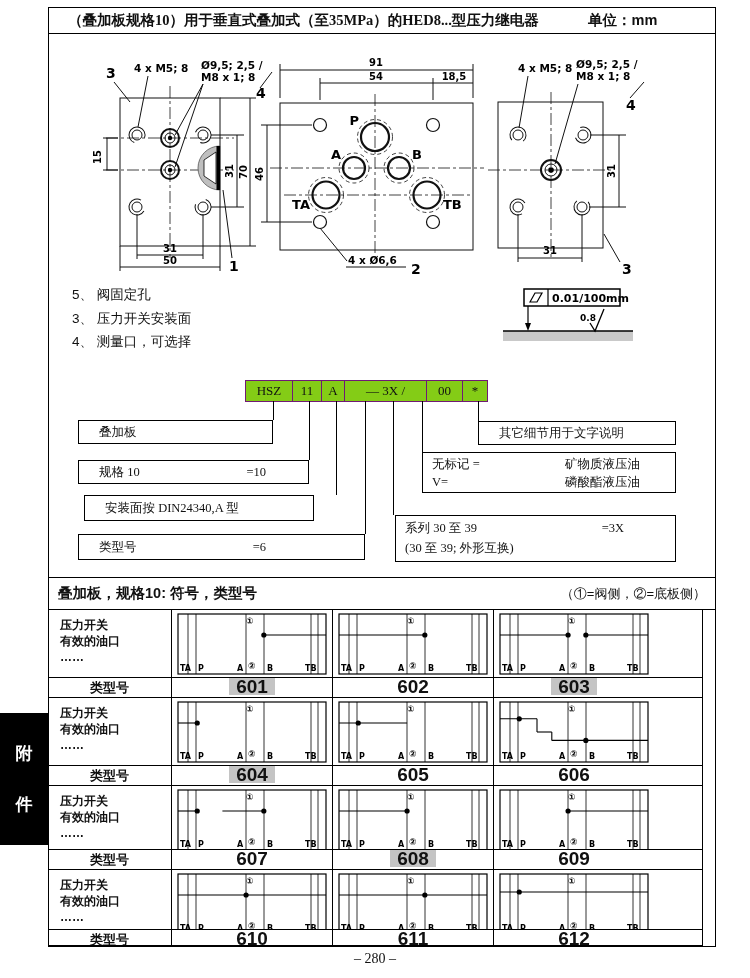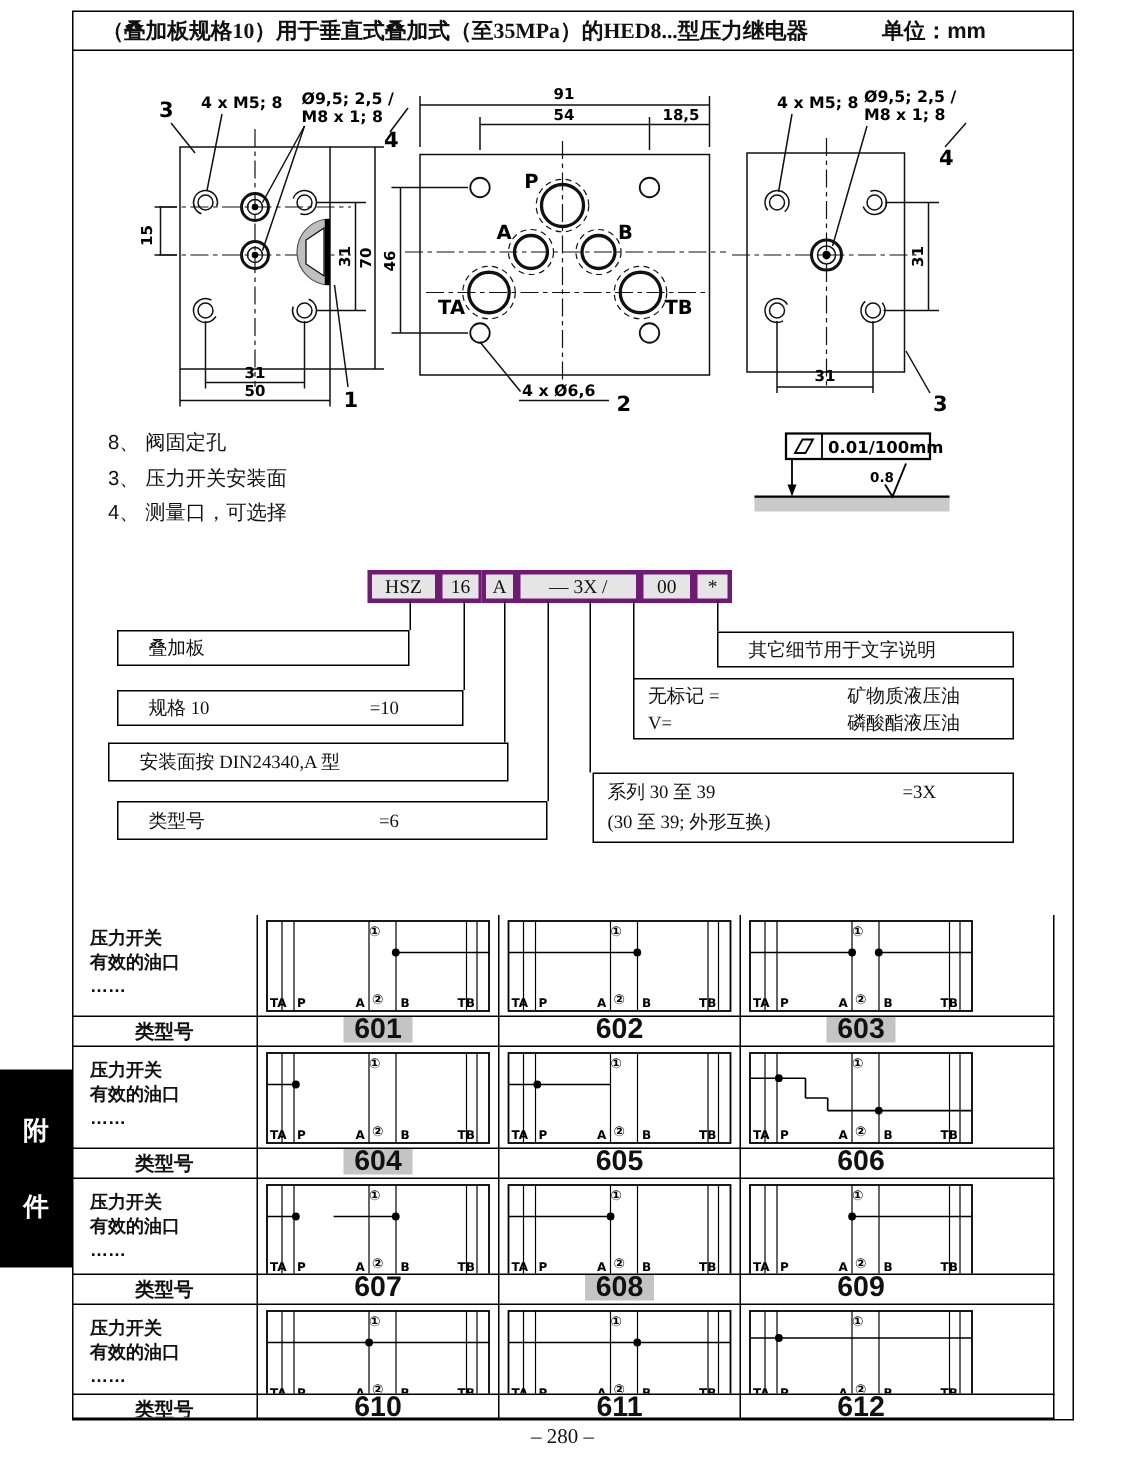--- a/index.html
+++ b/index.html
@@ -20,22 +20,22 @@
   .co{font-size:14px;font-weight:bold;}
   .pl{font-size:13px;font-weight:bold;}
   .cl{stroke-dasharray:12 3 3 3;stroke-width:0.8;}
   
   .notes{position:absolute;left:72px;top:283px;font-size:13.5px;line-height:23.5px;width:330px;}
   
   .flat{position:absolute;left:498px;top:283px;}
   .flat text{font-family:"DejaVu Sans",sans-serif;fill:#000;}
   
   .code-row{position:absolute;left:245px;top:380px;display:flex;}
-  .ccell{border:3px solid #701a75;margin-left:-1px;height:22px;display:flex;align-items:center;
-         justify-content:center;font:13px "Liberation Serif",serif;background:#e5e5e5;}
+  .ccell{border:1px solid #701a75;margin-left:-1px;height:22px;display:flex;align-items:center;
+         justify-content:center;font:13px "Liberation Serif",serif;background:#84cc16;}
   .ccell:first-child{margin-left:0;}
   .vln{position:absolute;width:1px;background:#000;}
   .lbox{position:absolute;border:1px solid #000;font:12.5px "Liberation Serif",serif;
         display:flex;justify-content:space-between;align-items:center;padding:0 20px;background:#fff;}
   .lbox2{position:absolute;border:1px solid #000;font:12.5px "Liberation Serif",serif;
          padding:2px 9px;background:#fff;}
   .lbox2 .row{display:flex;justify-content:space-between;line-height:18px;}
   
   .band{position:absolute;left:48px;top:577px;width:668px;height:33px;border-top:1px solid #000;
         border-bottom:1px solid #000;display:flex;align-items:center;justify-content:space-between;
@@ -222,41 +222,41 @@
       <line x1="470" y1="178" x2="470" y2="226"></line>
         <line x1="534" y1="178" x2="534" y2="226"></line>
       <line x1="470" y1="222" x2="534" y2="222"></line>
       <text class="d" x="502" y="218" text-anchor="middle">31</text>
       <line x1="556" y1="198" x2="572" y2="226"></line>
       <text class="co" x="574" y="238">3</text>
     </g>
   </svg>
 
   <div class="notes">
-    <div>8、 阀固定孔</div>
+    <div>5、 阀固定孔</div>
     <div>3、 压力开关安装面</div>
     <div>4、 测量口，可选择</div>
   </div>
 
   <svg class="flat" width="140" height="64" viewBox="0 0 140 64">
     <rect x="5" y="48" width="130" height="10" fill="#c9c9c9" stroke="none"></rect>
     <line x1="5" y1="48" x2="135" y2="48" stroke="#000" stroke-width="1.5"></line>
     <rect x="26" y="6" width="96" height="17" fill="#fff" stroke="#000" stroke-width="1.5"></rect>
     <line x1="50" y1="6" x2="50" y2="23" stroke="#000" stroke-width="1.2"></line>
     <polygon points="32,19 37,10 44,10 39,19" fill="none" stroke="#000" stroke-width="1.2"></polygon>
     <line x1="30" y1="23" x2="30" y2="44" stroke="#000" stroke-width="1.2"></line>
     <polygon points="30,48 27,40 33,40" fill="#000"></polygon>
     <text x="54" y="19" font-size="11" font-weight="bold">0.01/100mm</text>
     <text x="82" y="38" font-size="9" font-weight="bold">0.8</text>
     <polyline points="92,40 97,48 106,26" fill="none" stroke="#000" stroke-width="1.3"></polyline>
   </svg>
 
   <div class="code-row">
     <div class="ccell" style="width:48px">HSZ</div>
-    <div class="ccell" style="width:30px">16</div>
+    <div class="ccell" style="width:30px">11</div>
     <div class="ccell" style="width:24px">A</div>
     <div class="ccell" style="width:83px">— 3X /</div>
     <div class="ccell" style="width:37px">00</div>
     <div class="ccell" style="width:26px">*</div>
   </div>
 
   <div class="vln" style="left:273px;top:401px;height:19px"></div>
   <div class="vln" style="left:309px;top:401px;height:59px"></div>
   <div class="vln" style="left:336px;top:401px;height:94px"></div>
   <div class="vln" style="left:365px;top:401px;height:133px"></div>
@@ -265,21 +265,21 @@
   <div class="vln" style="left:478px;top:401px;height:20px"></div>
 
   <div class="lbox" style="left:78px;top:420px;width:195px;height:24px">
     <span>叠加板</span>
     <span></span>
   </div>
   <div class="lbox" style="left:78px;top:460px;width:231px;height:24px">
     <span>规格 10</span>
     <span style="margin-right:22px">=10</span>
   </div>
-  <div class="lbox" style="left:72px;top:495px;width:267px;height:26px">
+  <div class="lbox" style="left:84px;top:495px;width:230px;height:26px">
     <span>安装面按 DIN24340,A 型</span>
   </div>
   <div class="lbox" style="left:78px;top:534px;width:287px;height:26px">
     <span>类型号</span>
     <span style="margin-right:78px">=6</span>
   </div>
 
   <div class="lbox" style="left:478px;top:421px;width:198px;height:24px">
     <span>其它细节用于文字说明</span>
   </div>
@@ -296,20 +296,24 @@
   <div class="lbox2" style="left:395px;top:515px;width:281px;height:47px">
     <div class="row" style="line-height:20px">
       <span>系列 30 至 39</span>
       <span style="margin-right:42px">=3X</span>
     </div>
     <div class="row" style="line-height:20px">
       <span>(30 至 39; 外形互换)</span>
     </div>
   </div>
 
+  <div class="band">
+    <span class="l">叠加板，规格10: 符号，类型号</span>
+    <span class="r">（①=阀侧，②=底板侧）</span>
+  </div>
 
   <div id="symbols-table">
       <div class="cell t-label">
         <div>压力开关</div>
         <div>有效的油口</div>
         <div>……</div>
       </div>
       <div class="cell t-diag">
         <div class="dwrap"><svg width="150" height="62">
             <rect x="1" y="1" width="148" height="60" fill="none" stroke="#000" stroke-width="1.2"></rect>

